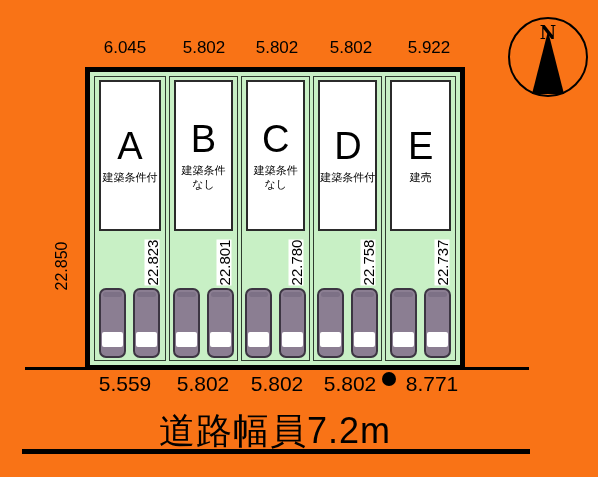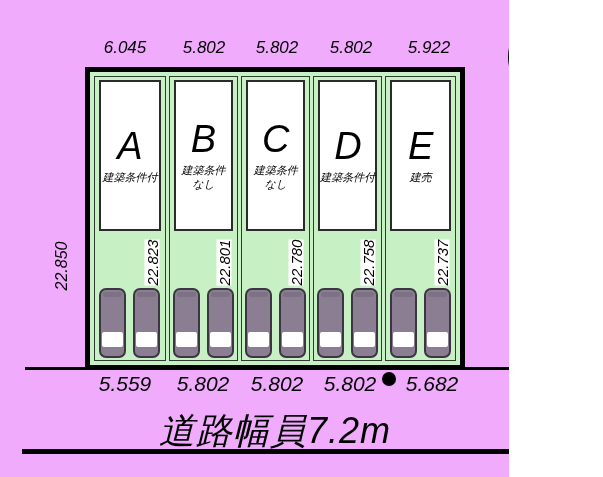--- a/index.html
+++ b/index.html
@@ -1,17 +1,17 @@
 <!DOCTYPE html>
 <html><head>
 <meta charset="utf-8">
 <style>
   html,body{margin:0;padding:0;background:#fff;}
-  #canvas{position:relative;width:509px;height:477px;background:#f0abfc;overflow:hidden;
-          font-family:"Liberation Sans","DejaVu Sans",sans-serif;color:#000;font-style:italic;}
+  #canvas{position:relative;width:598px;height:477px;background:#f97316;overflow:hidden;
+          font-family:"Liberation Sans","DejaVu Sans",sans-serif;color:#000;}
 
   
   #plot{position:absolute;left:85px;top:67px;width:380px;height:303px;
         box-sizing:border-box;border:5px solid #000;background:#c8f0c5;
         display:flex;gap:3px;padding:4px;}
   .lot{position:relative;border:1px solid #2f3b2f;background:#c8f0c5;box-sizing:border-box;}
 
   .bld{position:absolute;left:4px;right:4px;top:3px;height:147px;background:#fff;
        border:2px solid #2b2b2b;display:flex;flex-direction:column;align-items:center;
        justify-content:center;text-align:center;}
@@ -138,21 +138,21 @@
         <div class="car"></div>
       </div>
     </div>
 
   </div>
 
   <div class="dim-bottom" style="left:85px">5.559</div>
   <div class="dim-bottom" style="left:163px">5.802</div>
   <div class="dim-bottom" style="left:237px">5.802</div>
   <div class="dim-bottom" style="left:310px">5.802</div>
-  <div class="dim-bottom" style="left:392px">5.682</div>
+  <div class="dim-bottom" style="left:392px">8.771</div>
 
   <div id="pole-dot"></div>
 
   <div id="road-line-top"></div>
   <div id="road-label">道路幅員7.2m</div>
   <div id="road-line-bottom"></div>
 
   <svg id="compass" viewBox="0 0 88 88">
     <circle cx="44" cy="43" r="39" fill="none" stroke="#000" stroke-width="2"></circle>
     <polygon points="44,17 28,80 60,80" fill="#000"></polygon>

